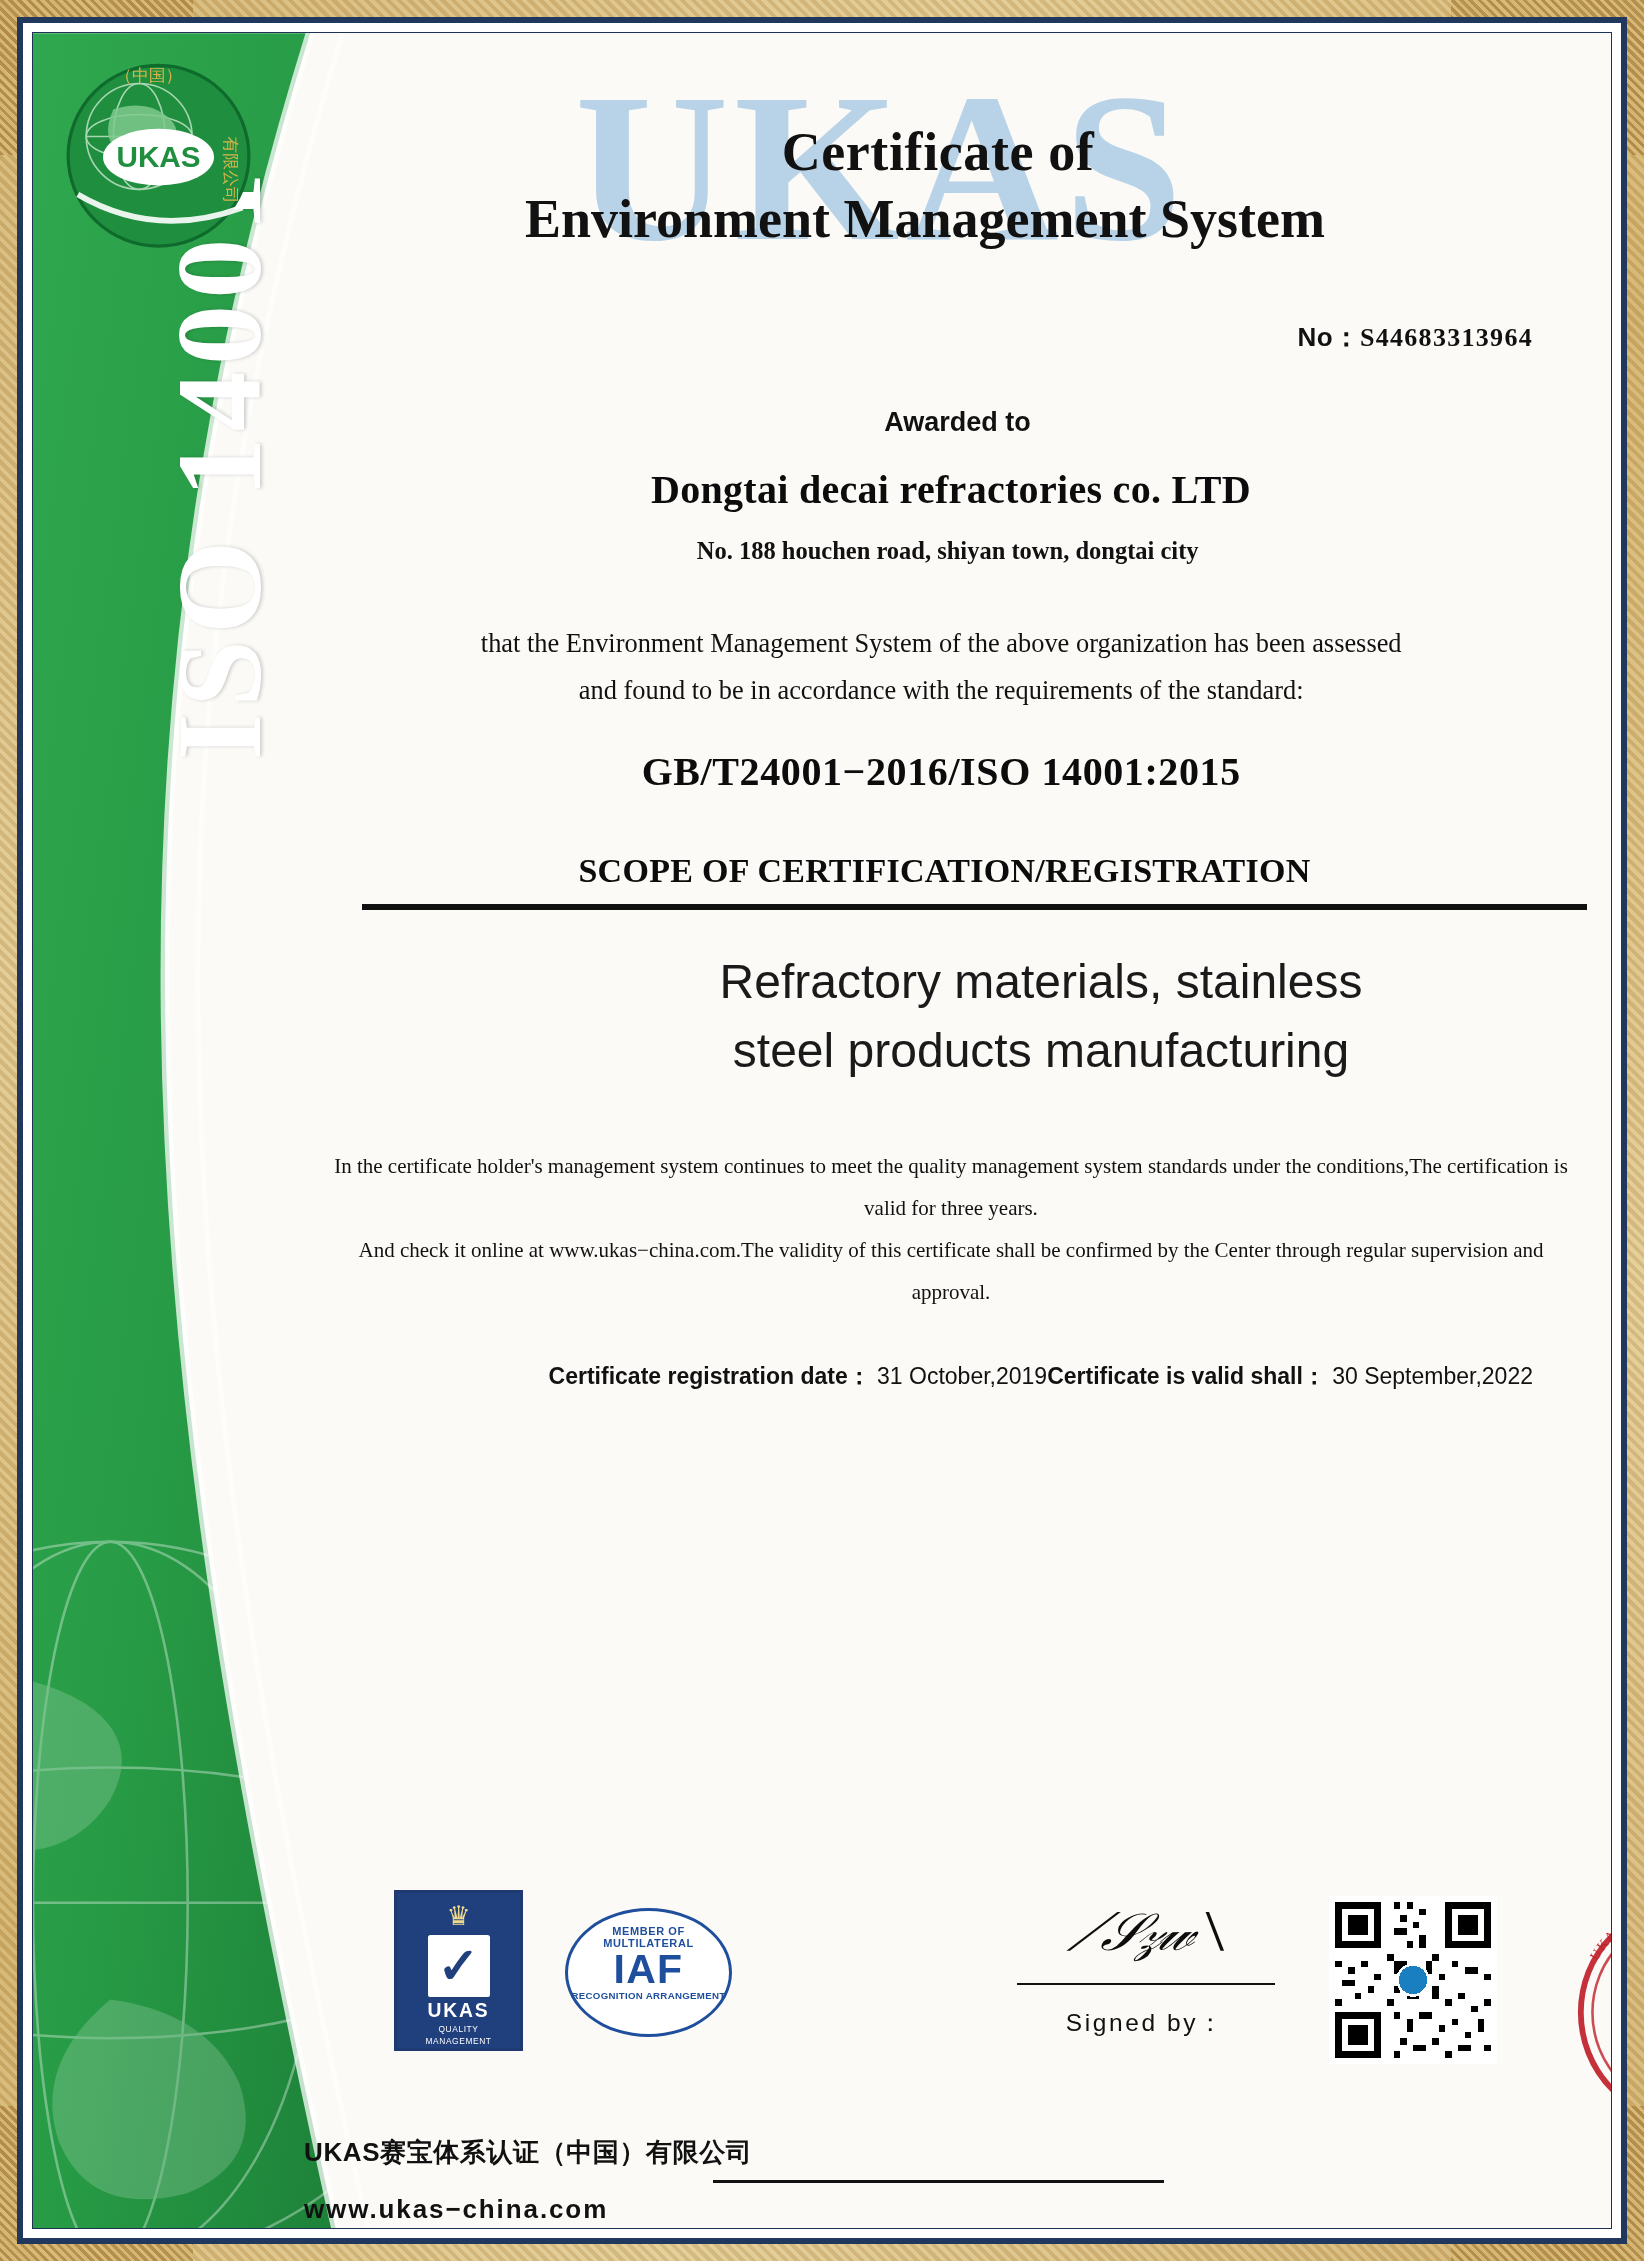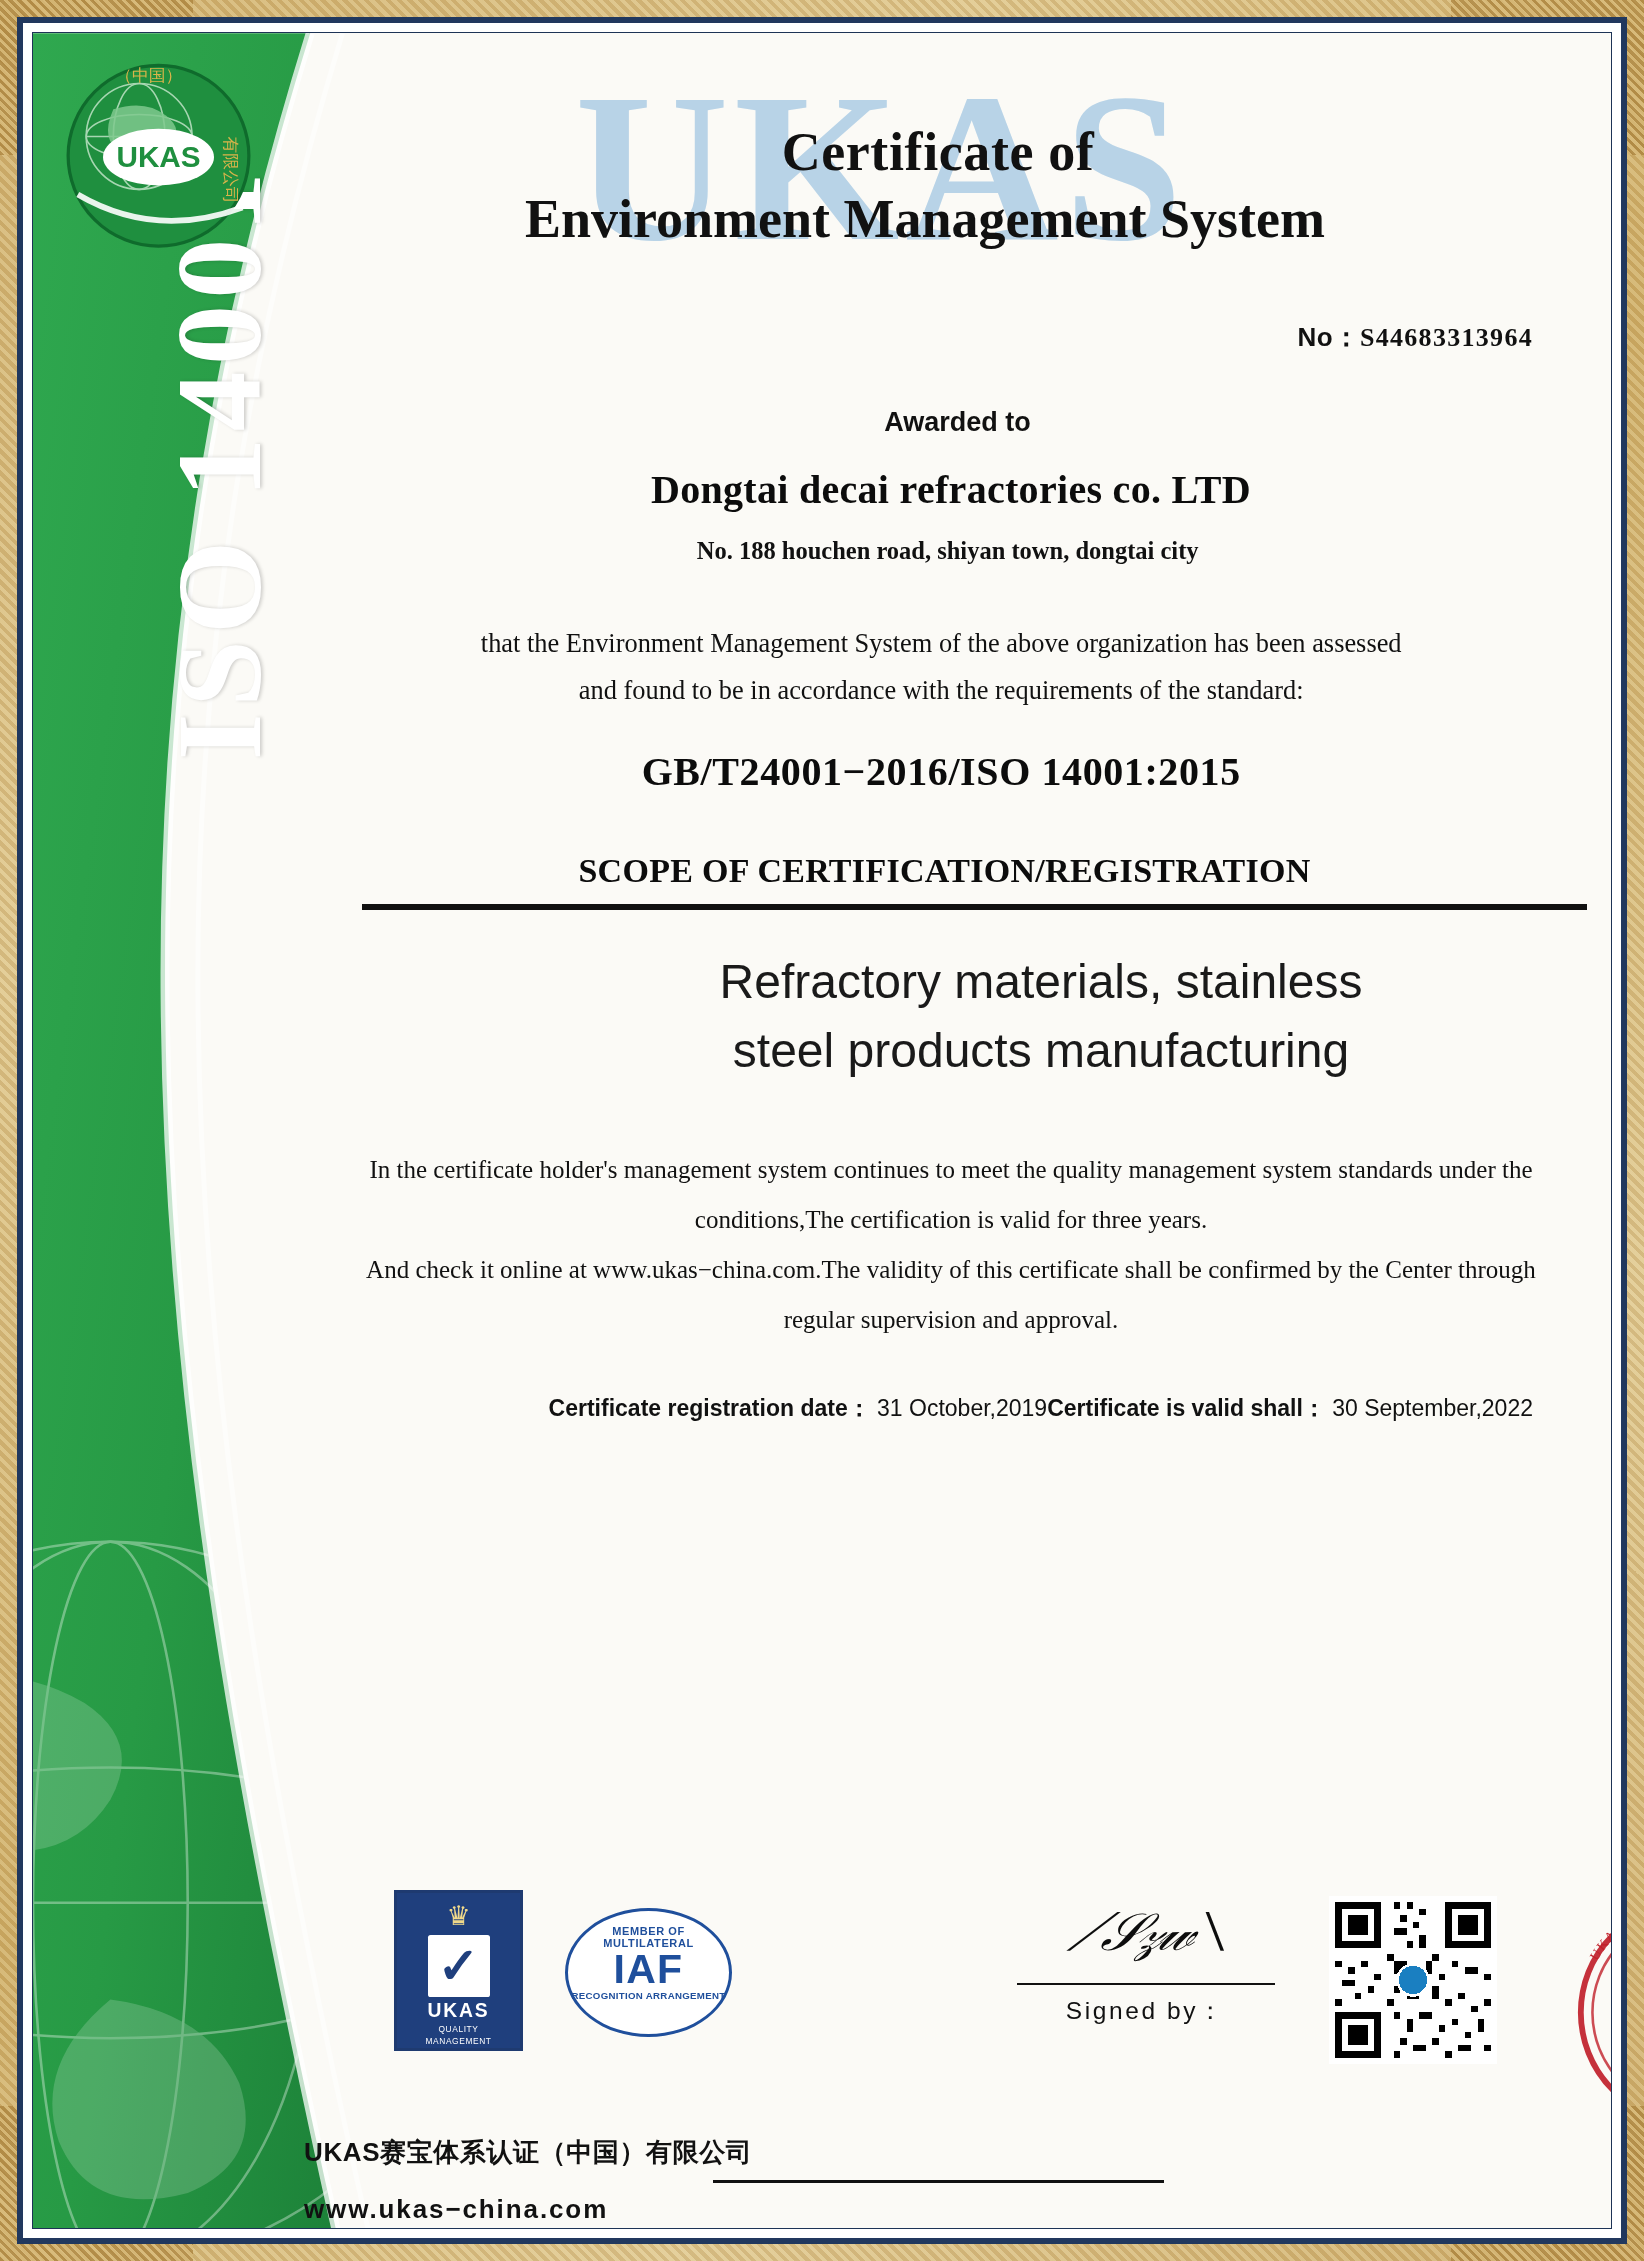--- a/index.html
+++ b/index.html
@@ -218,21 +218,21 @@
     font-family: "Liberation Sans", sans-serif;
     font-size: 48px;
     color: #1a1a1a;
     line-height: 1.45;
     text-align: center;
     padding-left: 206px;
   }
 
   .fineprint {
     margin-top: 59px;
-    font-size: 25px;
+    font-size: 21px;
     color: #111;
     line-height: 2.0;
     margin-left: 26px;
   }
 
   .dates-row {
     margin-top: 48px;
     display: flex;
     justify-content: flex-end;
     padding: 0 39px 0 77px;
@@ -308,21 +308,21 @@
     transform: skewX(-12deg);
   }
   .signature-block .sig-rule {
     width: 258px; height: 2.6px; background: #111; margin: 2.6px auto 0 auto;
   }
   .signature-block .sig-label {
     font-family: "Liberation Sans", sans-serif;
     font-size: 24.5px;
     letter-spacing: 2.6px;
     color: #111;
-    margin-top: 9px;
+    margin-top: 21px;
   }
 
   .qr {
     position: absolute;
     left: 1025px;
     top: 19.3px;
     width: 168px;
     height: 168px;
   }
 

